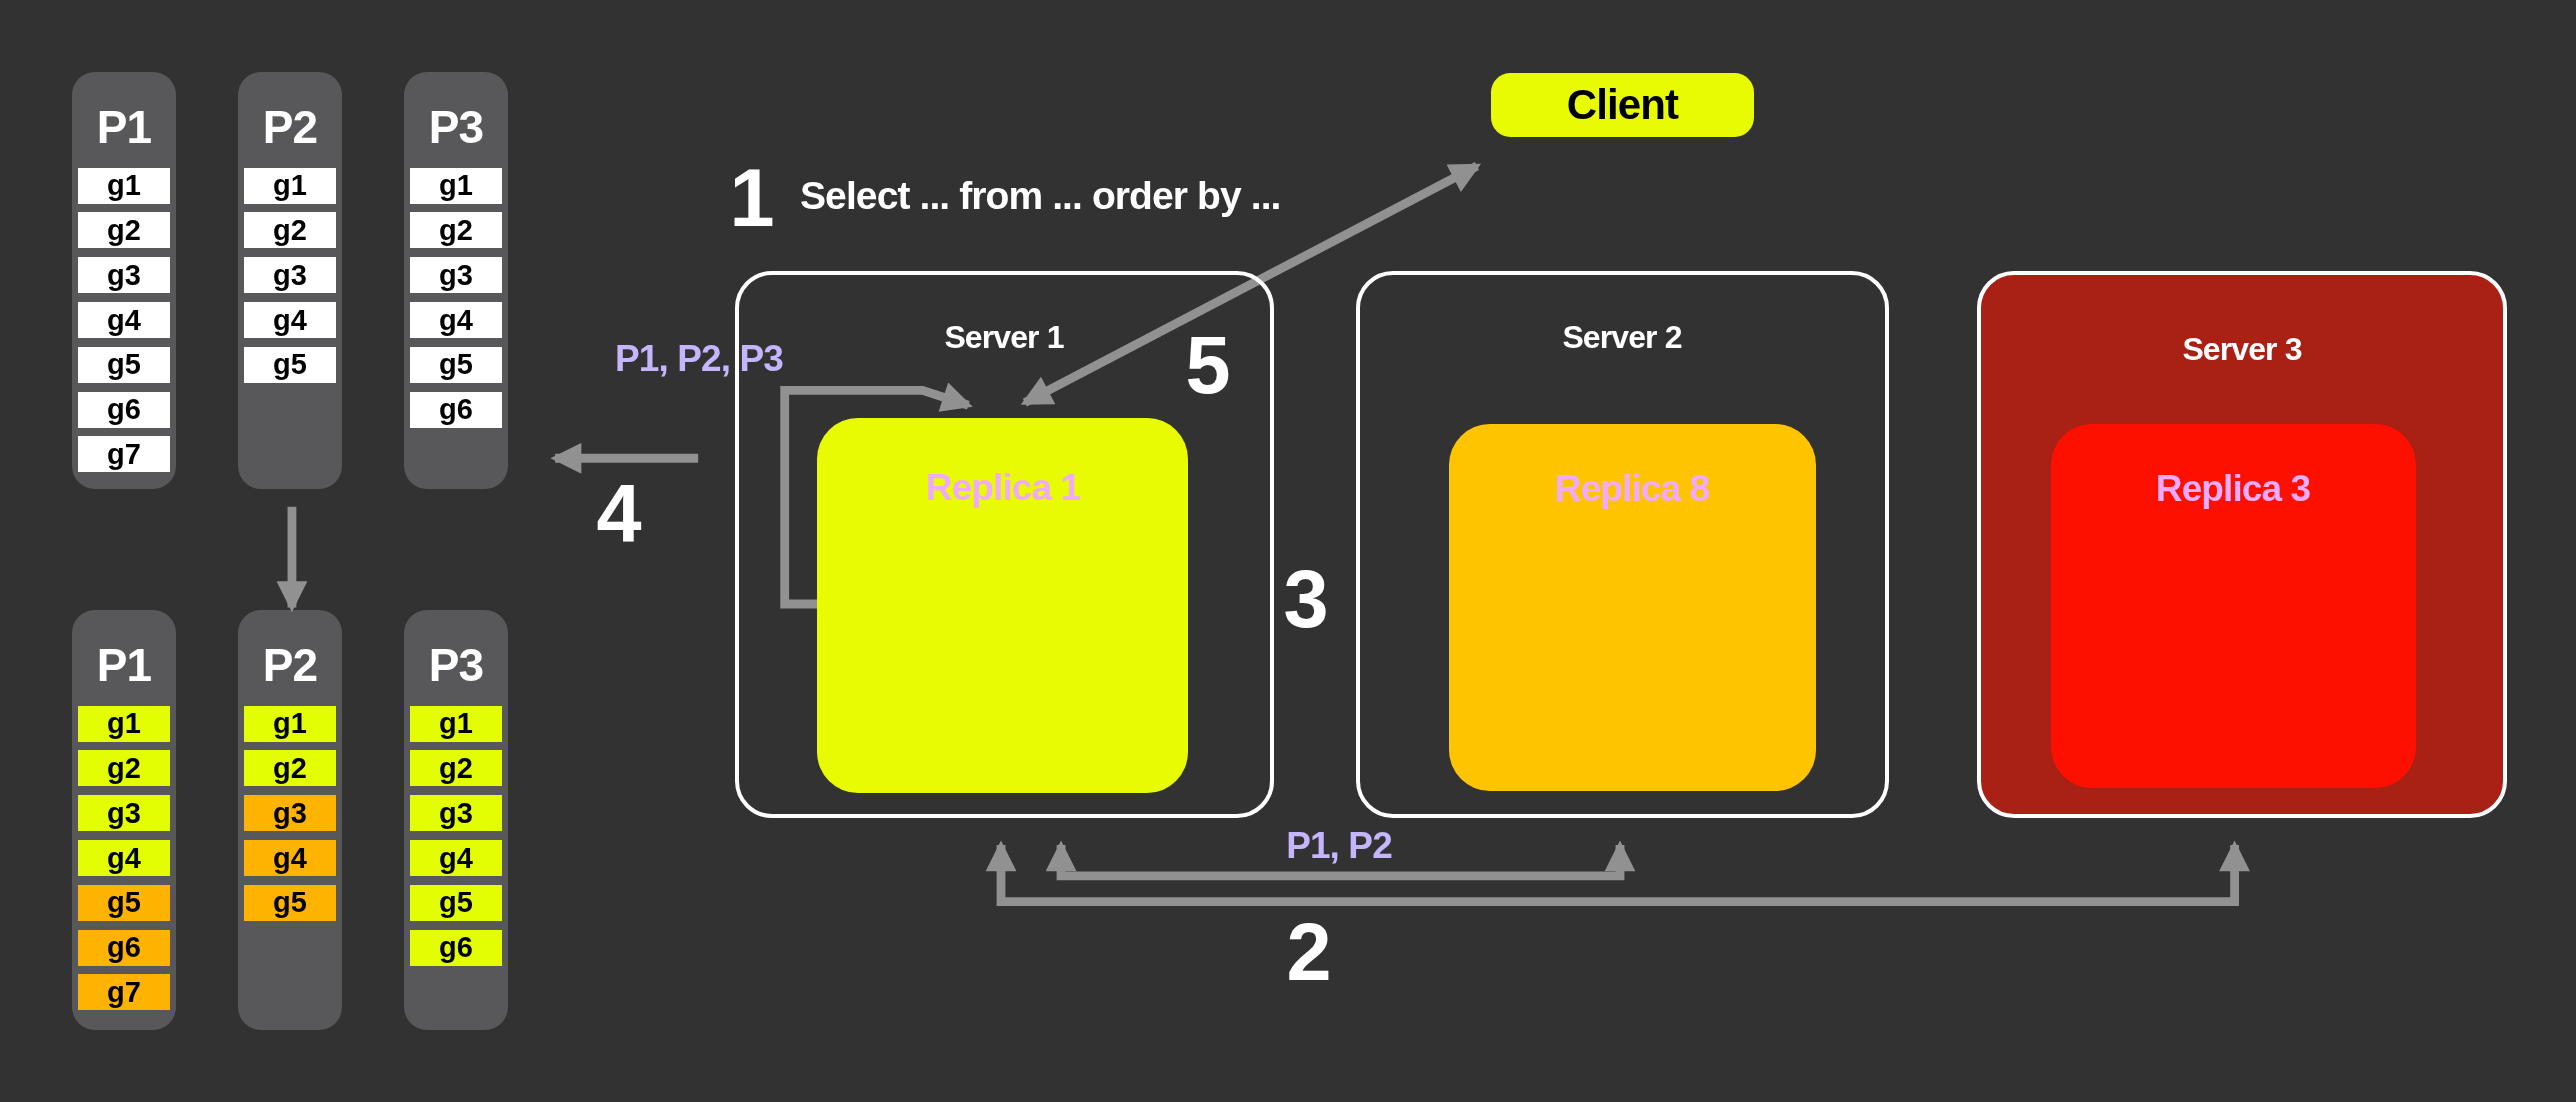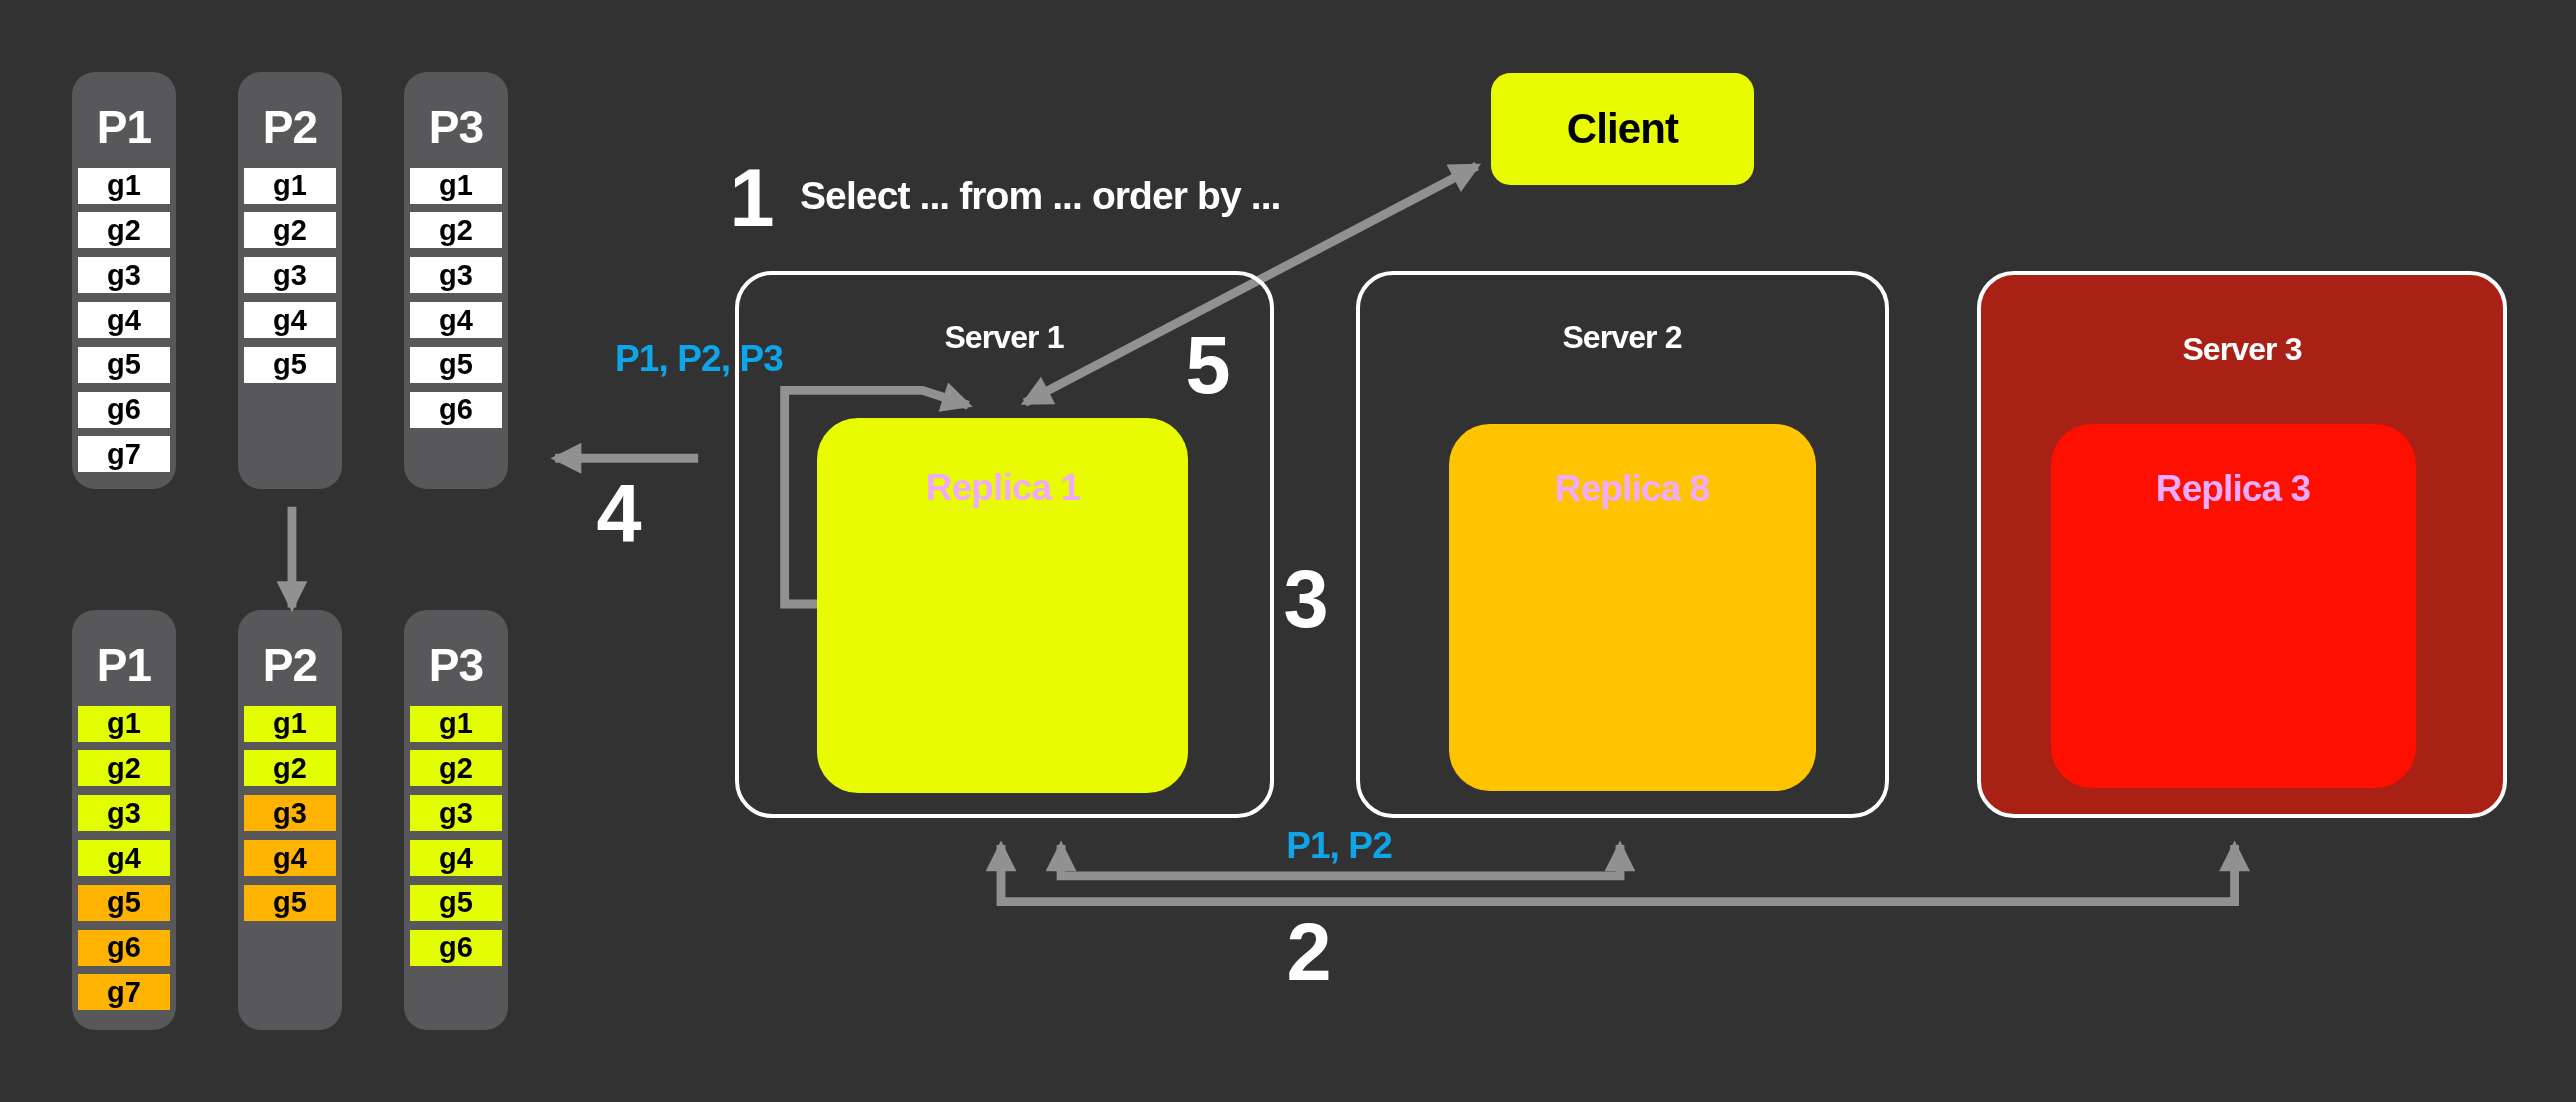--- a/index.html
+++ b/index.html
@@ -31,21 +31,21 @@
   }
   .replica{position:absolute;border-radius:41px;}
   .client-box{
     position:absolute;border-radius:19.4px;
     display:flex;align-items:center;justify-content:center;
     font-weight:700;font-size:42px;color:#000;letter-spacing:-0.9px;
   }
   
   .lbl{position:absolute;transform:translate(-50%,-50%);white-space:nowrap;font-weight:700;}
   .step-num{font-size:81px;color:#ffffff;}
-  .white-lbl{font-size:37px;color:#0ea5e9;letter-spacing:-0.9px;}
+  .white-lbl{font-size:37px;color:#c4b5fd;letter-spacing:-0.9px;}
   .server-title{font-size:32px;color:#ffffff;letter-spacing:-0.9px;}
   .replica-title{font-size:37px;color:#f0abfc;letter-spacing:-0.9px;}
   .query-lbl{
     position:absolute;transform:translateY(-50%);white-space:nowrap;
     font-weight:700;font-size:39px;color:#ffffff;letter-spacing:-0.9px;text-align:center;
   }
   
   svg.overlay{position:absolute;left:0;top:0;pointer-events:none;}
   .arrow{stroke:#919191;stroke-width:10;fill:none;}
 </style>
@@ -146,21 +146,21 @@
   </svg>
 
   <div class="server" style="left:735px;top:271px;width:539px;height:547px;"></div>
   <div class="server" style="left:1356px;top:271px;width:533px;height:547px;"></div>
   <div class="server" style="left: 1977px; top: 271px; width: 530px; height: 547px; background: rgb(169, 32, 21);"></div>
 
   <div class="replica" style="left: 817px; top: 418px; width: 371px; height: 375px; background: rgb(232, 251, 0);"></div>
   <div class="replica" style="left: 1449px; top: 424px; width: 367px; height: 367px; background: rgb(255, 196, 0);"></div>
   <div class="replica" style="left: 2051px; top: 424px; width: 365px; height: 364px; background: rgb(254, 16, 0);"></div>
 
-  <div class="client-box" style="left: 1491px; top: 73px; width: 263px; height: 112px; background: rgb(232, 251, 0);">
+  <div class="client-box" style="left: 1491px; top: 73px; width: 263px; height: 64px; background: rgb(232, 251, 0);">
     <span>Client</span>
   </div>
 
   <div class="lbl server-title" style="left:1004px;top:337px;">Server 1</div>
   <div class="lbl server-title" style="left:1622px;top:337px;">Server 2</div>
   <div class="lbl server-title" style="left:2242px;top:337px;margin-top:12px;">Server 3</div>
 
   <div class="lbl replica-title" style="left:1003px;top:488px;">Replica 1</div>
   <div class="lbl replica-title" style="left:1632px;top:489px;">Replica 8</div>
   <div class="lbl replica-title" style="left:2233px;top:489px;">Replica 3</div>

